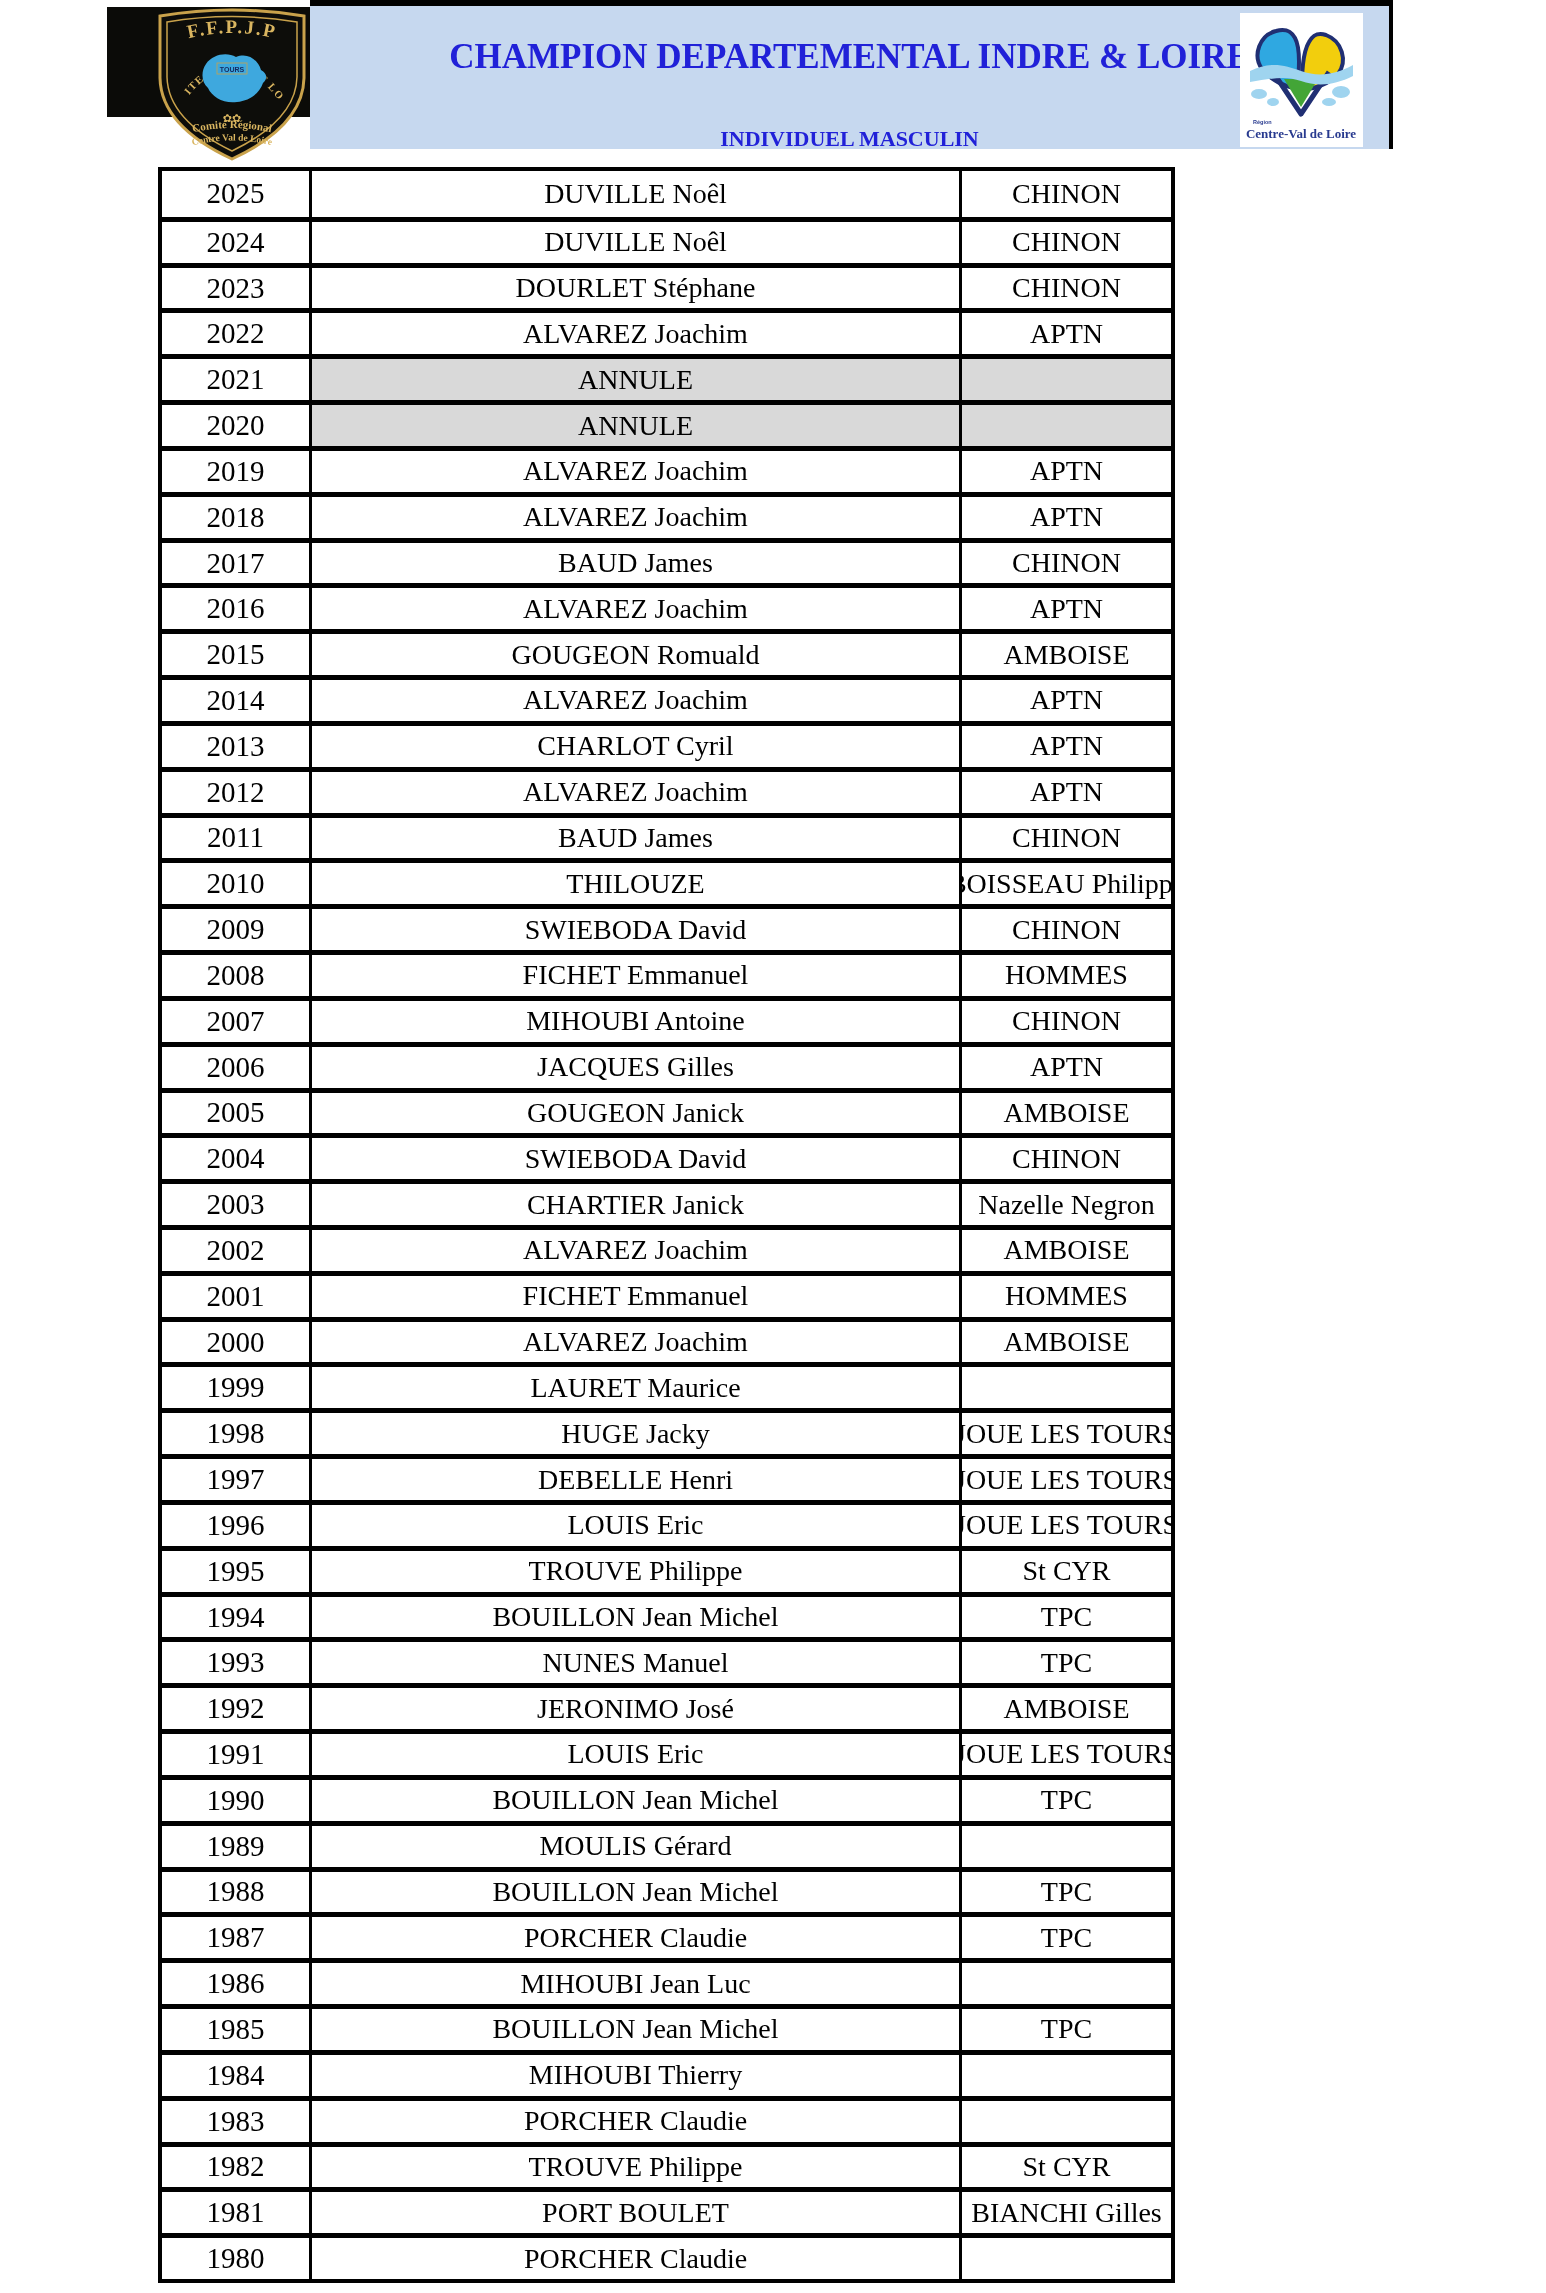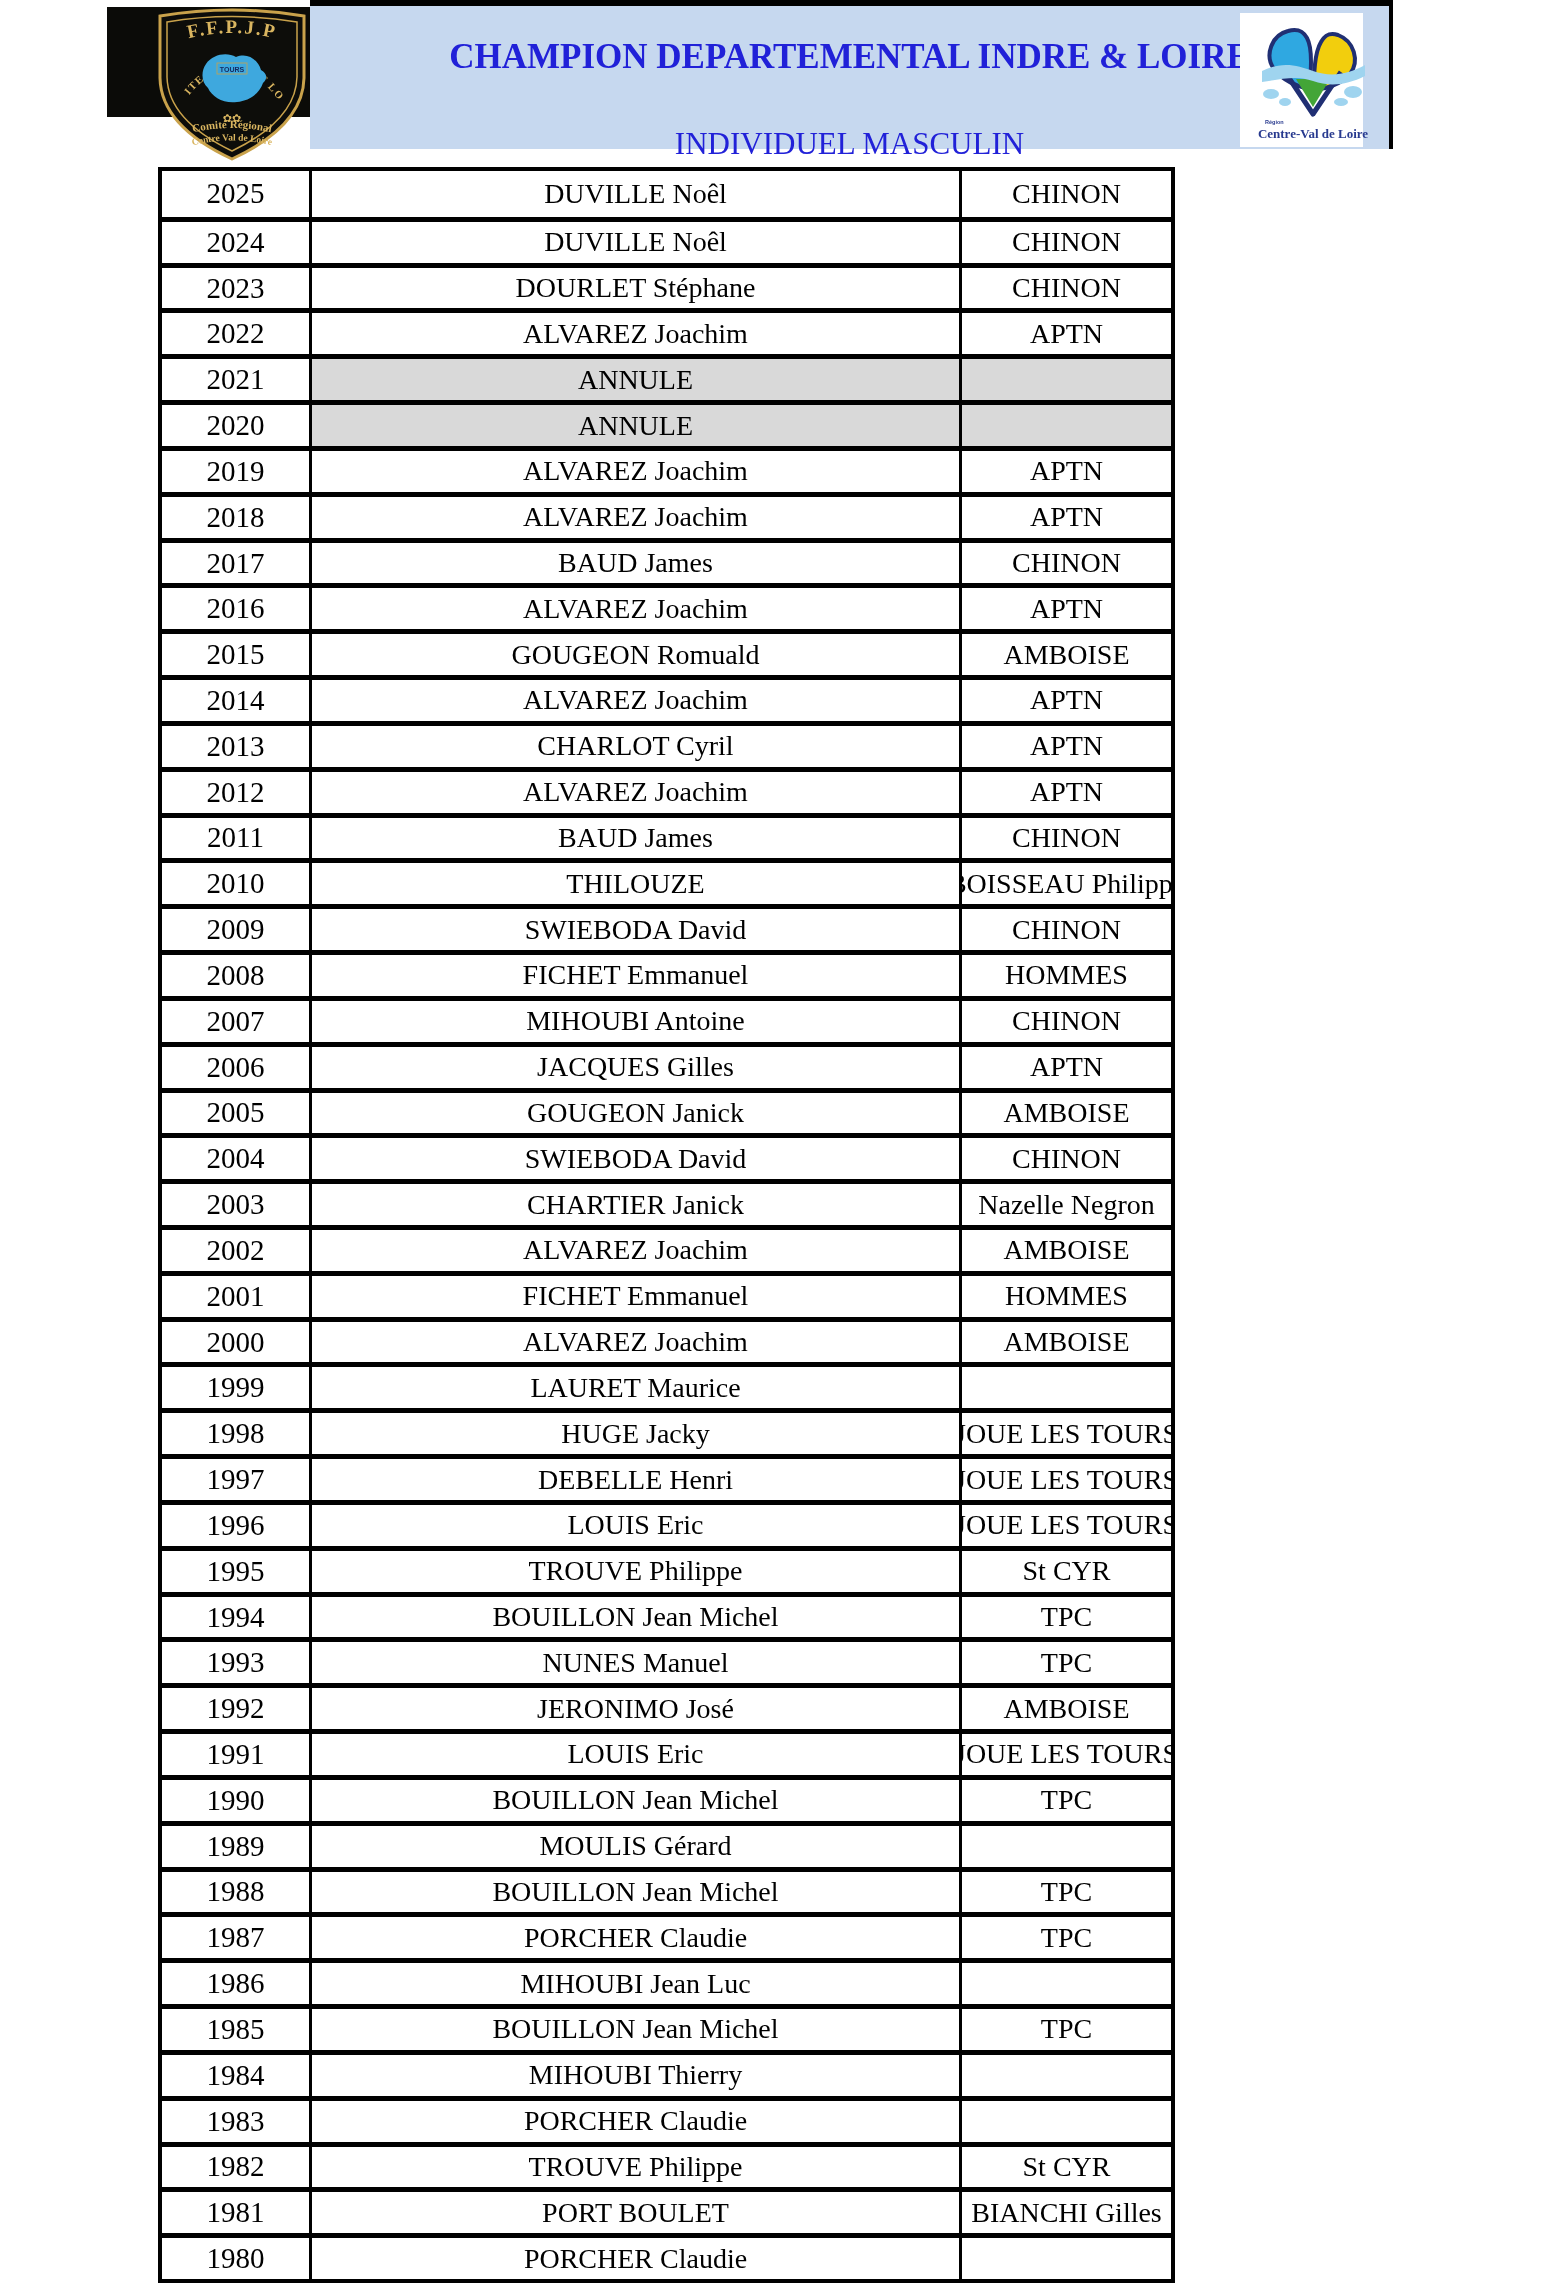--- a/index.html
+++ b/index.html
@@ -16,23 +16,23 @@
     font-family:"Liberation Serif","DejaVu Serif",serif;}
   .abs{position:absolute;}
 
   
   #badge-wrap{left:107px;top:0;width:203px;height:167px;}
   #header-blue{left:310px;top:0;width:1083px;height:149px;background:var(--header-bg);
     border-top:6px solid var(--line);border-right:4px solid var(--line);
     display:flex;flex-direction:column;align-items:center;}
   .hdr-title{margin-top:33px;font-size:35px;font-weight:bold;color:var(--title-color);
     letter-spacing:0px;line-height:1;white-space:nowrap;}
-  .hdr-sub{margin-top:54px;font-size:31px;font-weight:normal;color:var(--title-color);
+  .hdr-sub{margin-top:54px;font-size:22px;font-weight:bold;color:var(--title-color);
     line-height:1;white-space:nowrap;}
-  #region-box{left:1240px;top:13px;width:123px;height:134px;background:#ffffff;padding-left:12px;}
+  #region-box{left:1240px;top:13px;width:123px;height:134px;background:#ffffff;}
 
   
   #results-table{left:158px;top:167px;width:1017px;height:2116px;
     border:4px solid var(--line);display:grid;grid-template-rows:repeat(46,1fr);background:#fff;}
   .row{display:grid;grid-template-columns:147px 650px 1fr;border-top:5px solid var(--line);}
   .row:first-child{border-top:none;}
   .cell{display:flex;align-items:center;justify-content:center;
     font-size:28px;color:#000;overflow:hidden;white-space:nowrap;background:#fff;}
   .cell.year{font-size:29px;}
   .cell.winner,.cell.club{border-left:3px solid var(--line);}

